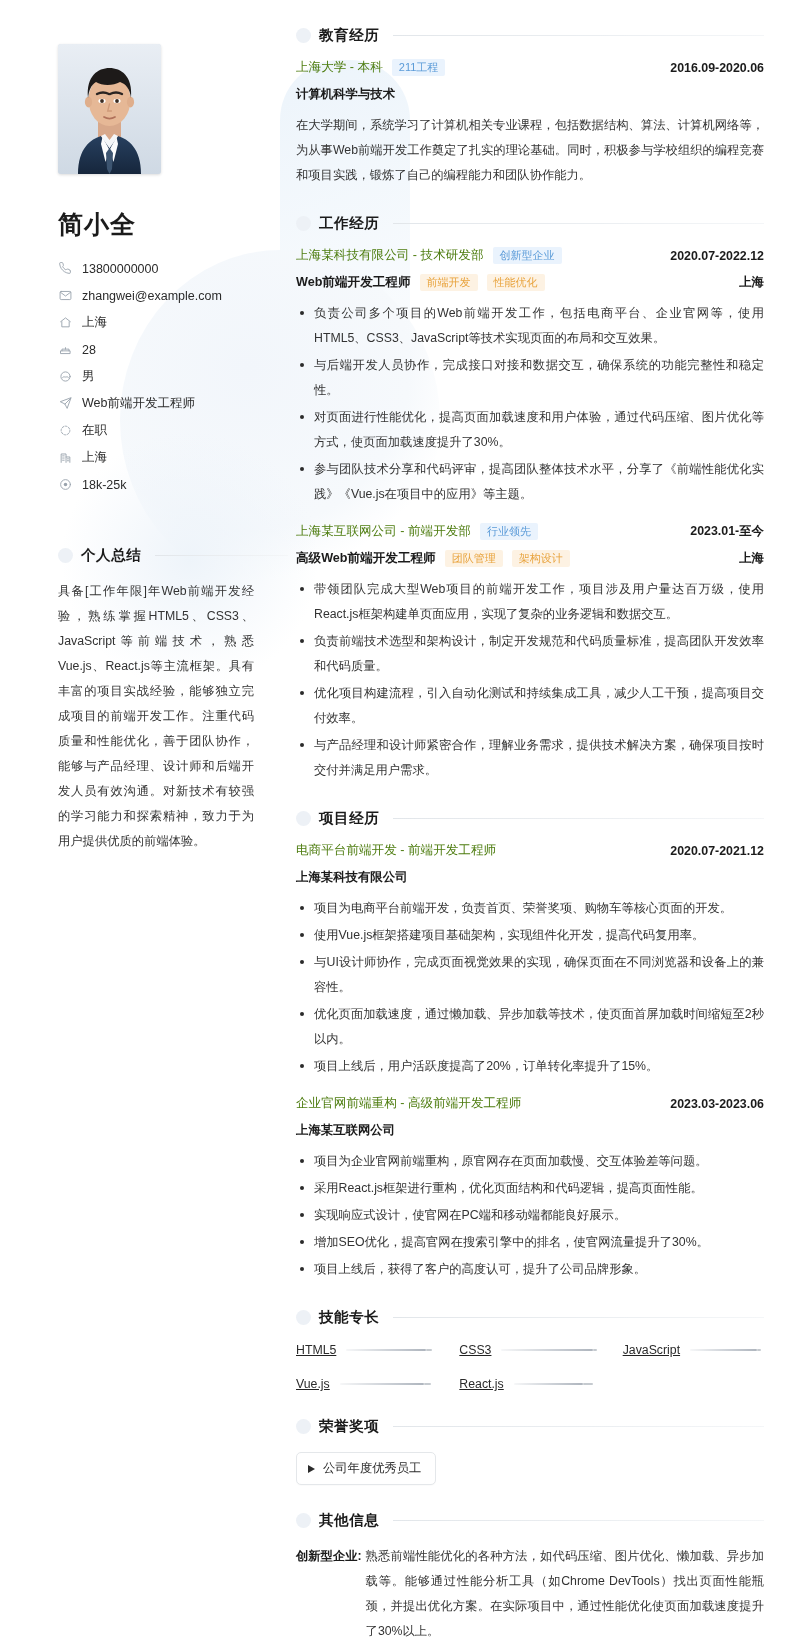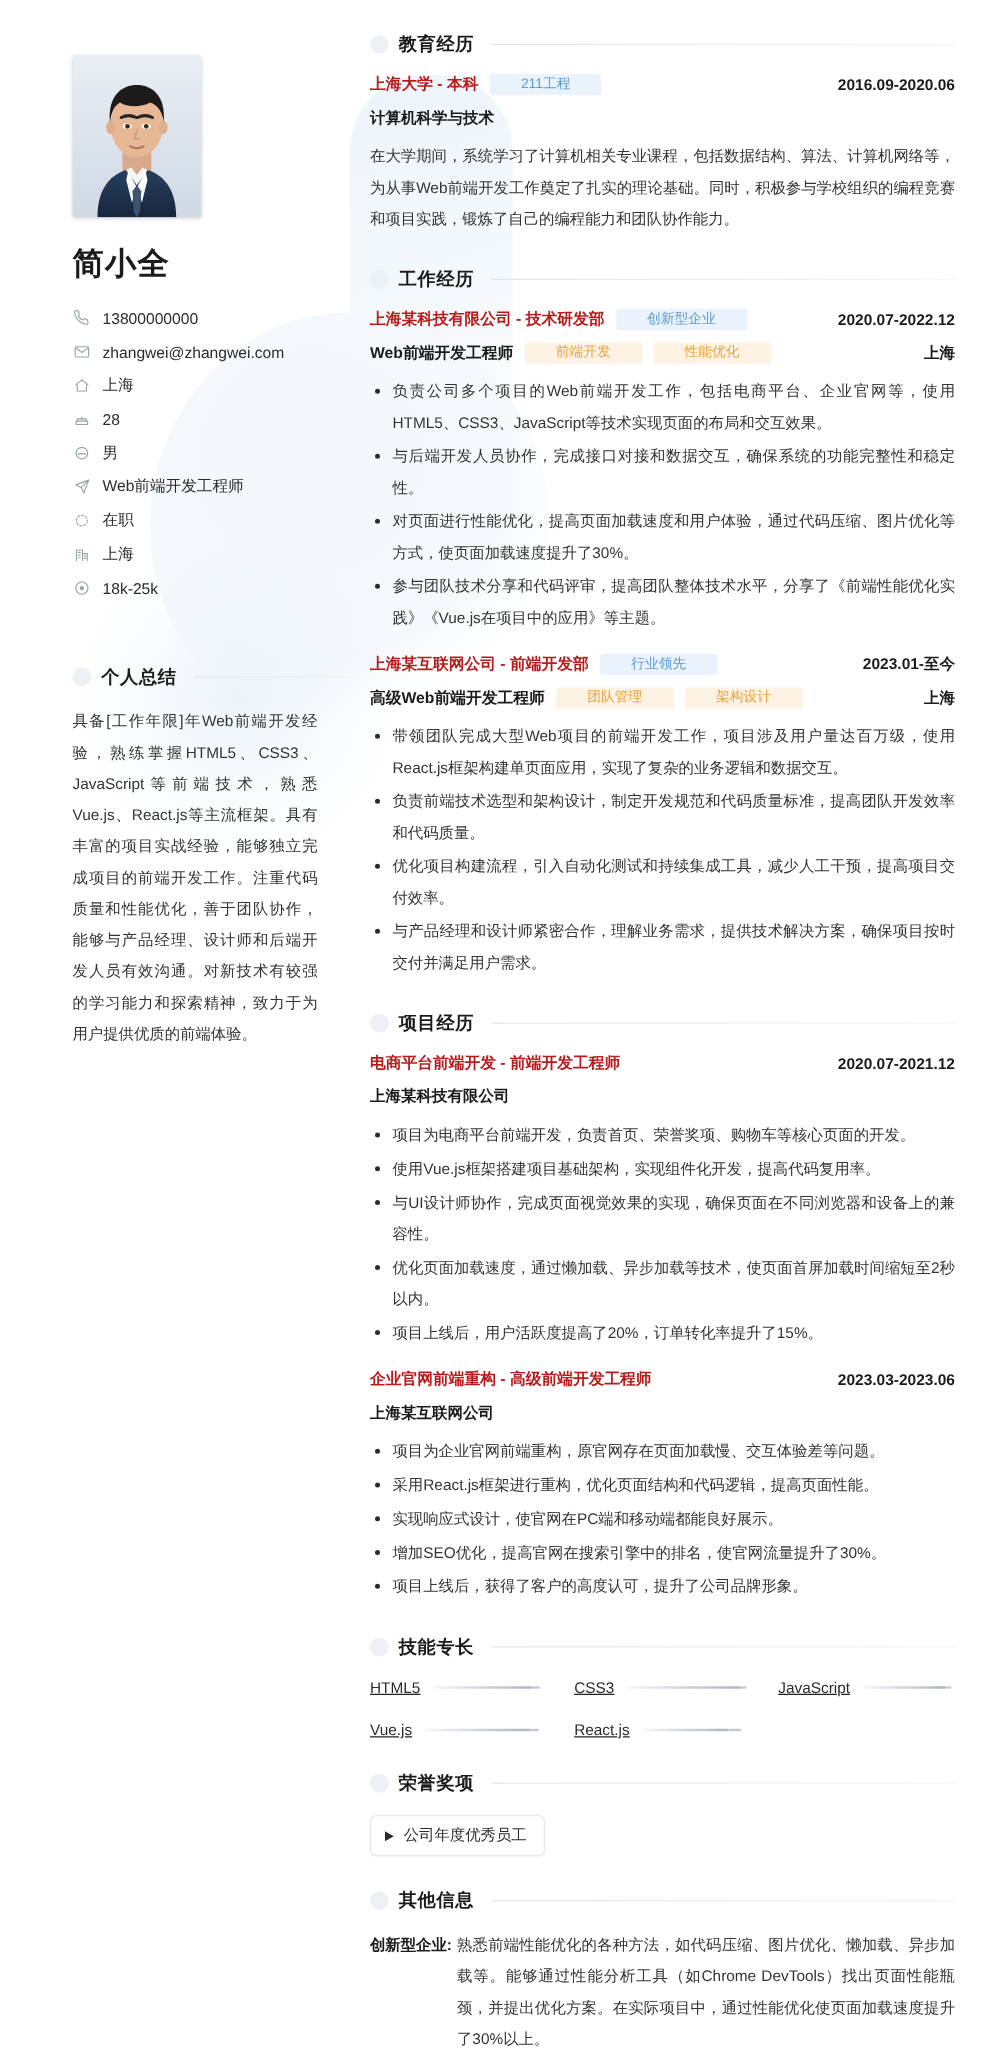--- a/index.html
+++ b/index.html
@@ -57,21 +57,21 @@
     height: 130px;
     border-radius: 3px;
     overflow: hidden;
     background: #dfe6ee;
     position: relative;
     box-shadow: 0 1px 3px rgba(0,0,0,.14);
   }
   .photo svg { display: block; width: 100%; height: 100%; }
 
   .name {
-    margin-top: 20px;
+    margin-top: 34px;
     font-size: 25px;
     font-weight: bold;
     letter-spacing: 1px;
     color: #1b1b1b;
   }
 
   .contact {
     margin-top: 14px;
   }
   .contact-row {
@@ -143,22 +143,22 @@
   }
   .row-left {
     display: flex;
     align-items: center;
     gap: 9px;
     flex: 1 1 auto;
     min-width: 0;
   }
   .org {
     font-size: 12.6px;
-    font-weight: bold;
-    color: #b91c1c;
+    font-weight: normal;
+    color: #4d7c0f;
     white-space: nowrap;
   }
   .role {
     font-size: 12.6px;
     font-weight: bold;
     color: #1b1b1b;
     white-space: nowrap;
   }
   .meta {
     font-size: 12.4px;
@@ -166,21 +166,21 @@
     color: #1b1b1b;
     white-space: nowrap;
     margin-left: 10px;
     text-align: center;
   }
 
   .tag {
     display: inline-block;
     font-size: 11px;
     line-height: 17px;
-    padding: 0 25px;
+    padding: 0 7px;
     border-radius: 2px;
     white-space: nowrap;
   }
   .tag-blue { background: #eaf3fd; color: #5b9bd8; }
   .tag-orange { background: #fdf2e3; color: #e8a33d; }
 
   .major {
     font-size: 12.4px;
     font-weight: bold;
     color: #1b1b1b;
@@ -374,21 +374,21 @@
         <span>13800000000</span>
       </div>
 
       <div class="contact-row">
         <span class="cicon">
           <svg viewBox="0 0 24 24" fill="none" stroke="currentColor" stroke-width="1.7" stroke-linecap="round" stroke-linejoin="round">
               <rect x="2" y="4.5" width="20" height="15" rx="2"></rect>
               <path d="M2.6 6l9.4 7 9.4-7"></path>
             </svg>
         </span>
-        <span>zhangwei@zhangwei.com</span>
+        <span>zhangwei@example.com</span>
       </div>
 
       <div class="contact-row">
         <span class="cicon">
           <svg viewBox="0 0 24 24" fill="none" stroke="currentColor" stroke-width="1.7" stroke-linecap="round" stroke-linejoin="round">
               <path d="M3 10.5 12 3.5l9 7"></path>
               <path d="M5.2 10.5V20h13.6v-9.5"></path>
             </svg>
         </span>
         <span>上海</span>

